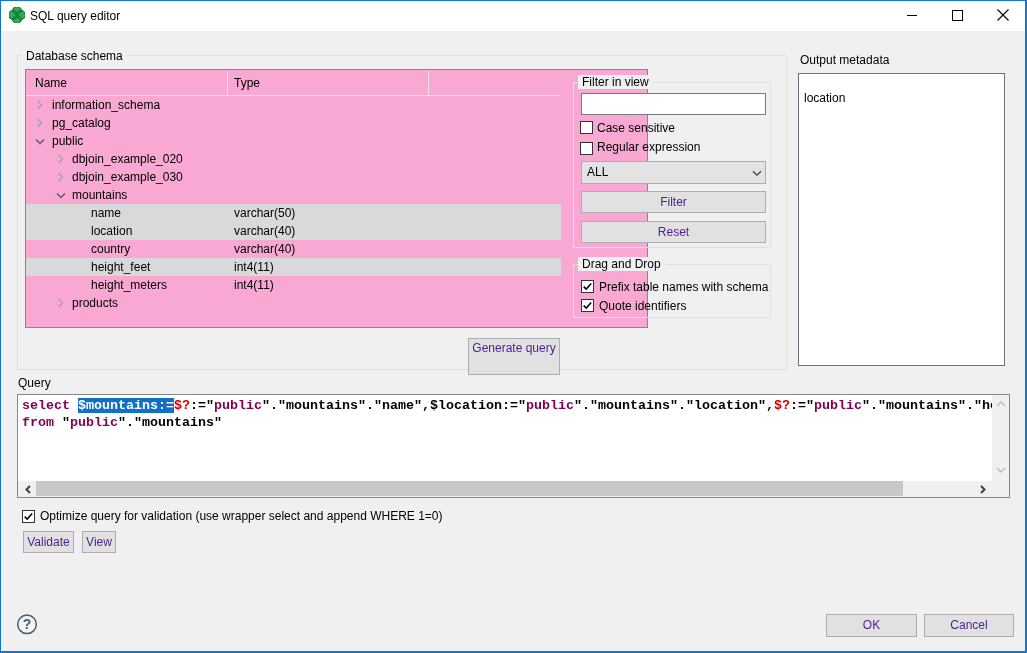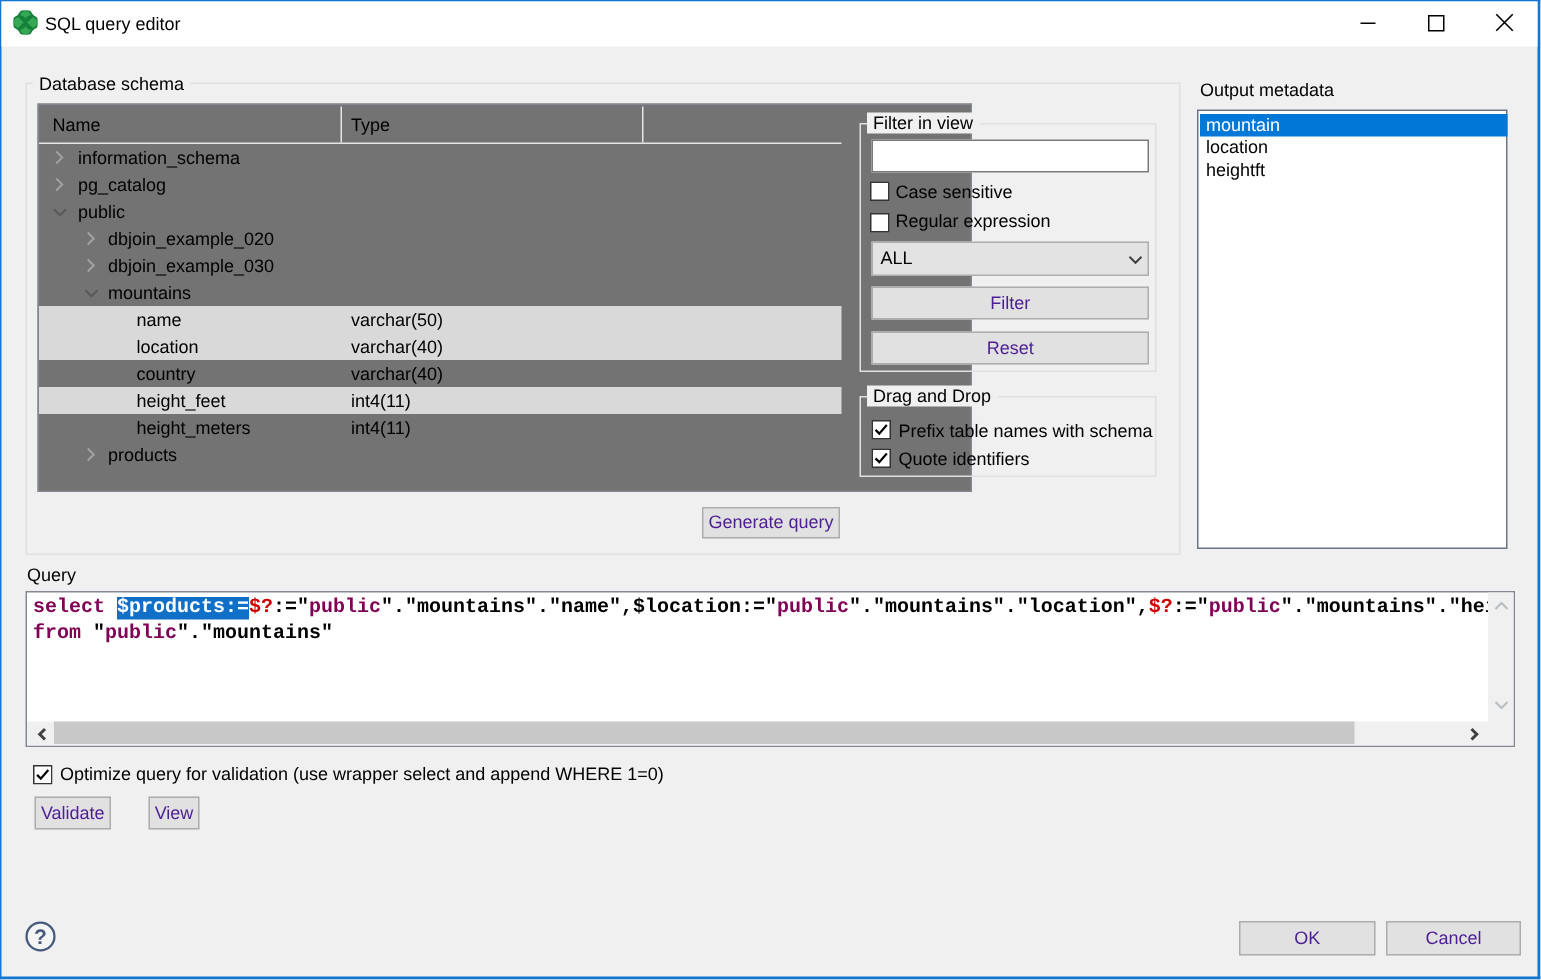--- a/index.html
+++ b/index.html
@@ -11,21 +11,21 @@
 .b-left{left:0;top:0;width:1px;height:653px;background:#1177d1;}
 .b-right{left:1025px;top:0;width:2px;height:653px;background:#1177d1;}
 .b-bottom{left:0;top:651px;width:1027px;height:2px;background:#1177d1;}
 
 .titlebar{left:1px;top:1px;width:1024px;height:30px;background:#ffffff;}
 .title-text{left:30px;top:1px;height:30px;line-height:30px;}
 
 .group{border:1px solid #e0e0e0;}
 .glabel{background:#f0f0f0;padding:0 4px;height:14px;line-height:14px;}
 
-.tree{left:25px;top:69px;width:623px;height:259px;background:#737373;border:1px solid #828790;}
+.tree{left:25px;top:69px;width:623px;height:259px;background:#f9a8d4;border:1px solid #828790;}
 .th-sep{position:absolute;top:1px;width:1px;height:24px;background:#e5e5e5;}
 .trow{position:absolute;left:0;width:535px;height:18px;line-height:18px;}
 .trow .nm{position:absolute;top:0;}
 .trow .tp{position:absolute;left:208px;top:0;}
 .gray{background:#d9d9d9;}
 
 .btn{background:#e1e1e1;border:1px solid #adadad;text-align:center;color:#4c1d95;}
 
 .input{background:#fff;border:1px solid #7a7a7a;}
 .cb{position:absolute;width:13px;height:13px;}
@@ -140,21 +140,21 @@
       </div>
       <div class="trow" style="top:224px;">
         <svg style="position:absolute;left:31px;top:4px" width="7" height="10" viewBox="0 0 7 10">
           <path d="M1.5 1 L5.5 5 L1.5 9" fill="none" stroke="#a2a2a2" stroke-width="1.3"></path>
         </svg>
         <span class="nm" style="left:46px">products</span>
       </div>
     </div>
 </div>
 
-<div class="abs btn" style="left:468px;top:338px;width:92px;height:21px;line-height:19px;">Generate query</div>
+<div class="abs btn" style="left:468px;top:338px;width:92px;height:37px;line-height:19px;">Generate query</div>
 
 <div class="abs group" style="left:573px;top:82px;width:198px;height:166px;"></div>
 <div class="abs glabel" style="left:578px;top:75px;">Filter in view</div>
 <div class="abs input" style="left:581px;top:93px;width:185px;height:22px;"></div>
 <div class="abs cb" id="cb-case" style="left:580px;top:121px;"><svg width="13" height="13" viewBox="0 0 13 13">
       <rect x="0.5" y="0.5" width="12" height="12" fill="#fff" stroke="#333333" stroke-width="1"></rect>
     </svg></div>
 <div class="abs cblabel" style="left:597px;top:121px;text-align:right;">Case sensitive</div>
 <div class="abs cb" id="cb-regex" style="left:580px;top:142px;"><svg width="13" height="13" viewBox="0 0 13 13">
       <rect x="0.5" y="0.5" width="12" height="12" fill="#fff" stroke="#333333" stroke-width="1"></rect>
@@ -175,28 +175,26 @@
     </svg></div>
 <div class="abs cblabel" style="left:599px;top:280px;">Prefix table names with schema</div>
 <div class="abs cb" id="cb-quote" style="left:581px;top:299px;"><svg width="13" height="13" viewBox="0 0 13 13">
       <rect x="0.5" y="0.5" width="12" height="12" fill="#fff" stroke="#333333" stroke-width="1"></rect>
       <path d="M2.7 6.6 L5.2 9.1 L10.2 3.4" fill="none" stroke="#000" stroke-width="1.5"></path>
     </svg></div>
 <div class="abs cblabel" style="left:599px;top:299px;">Quote identifiers</div>
 
 <div class="abs" style="left:800px;top:53px;height:14px;line-height:14px;">Output metadata</div>
 <div class="abs listbox">
-  <div class="lrow" style="top:2px;background:#0078d7;color:#fff;">mountain</div>
   <div class="lrow" style="top:17px;">location</div>
-  <div class="lrow" style="top:32px;">heightft</div>
 </div>
 
 <div class="abs" style="left:18px;top:377px;height:13px;line-height:13px;">Query</div>
 <div class="abs querybox">
-  <div class="code"><span class="k">select </span><span class="sel">$products:=</span><span class="r">$?</span>:="<span class="k">public</span>"."mountains"."name",$location:="<span class="k">public</span>"."mountains"."location",<span class="r">$?</span>:="<span class="k">public</span>"."mountains"."hei
+  <div class="code"><span class="k">select </span><span class="sel">$mountains:=</span><span class="r">$?</span>:="<span class="k">public</span>"."mountains"."name",$location:="<span class="k">public</span>"."mountains"."location",<span class="r">$?</span>:="<span class="k">public</span>"."mountains"."hei
 <span class="k">from </span>"<span class="k">public</span>"."mountains"</div>
 
   <div style="position:absolute;left:974px;top:0;width:17px;height:102px;background:#f0f0f0;">
     <svg style="position:absolute;left:4px;top:6px" width="10" height="6" viewBox="0 0 10 6">
         <path d="M1 5 L5 1 L9 5" fill="none" stroke="#b8bdc2" stroke-width="1.4"></path>
       </svg>
     <svg style="position:absolute;left:4px;top:72px" width="10" height="6" viewBox="0 0 10 6">
         <path d="M1 1 L5 5 L9 1" fill="none" stroke="#b8bdc2" stroke-width="1.4"></path>
       </svg>
   </div>
@@ -211,20 +209,20 @@
       </svg>
   </div>
 </div>
 
 <div class="abs cb" id="cb-opt" style="left:22px;top:510px;"><svg width="13" height="13" viewBox="0 0 13 13">
       <rect x="0.5" y="0.5" width="12" height="12" fill="#fff" stroke="#333333" stroke-width="1"></rect>
       <path d="M2.7 6.6 L5.2 9.1 L10.2 3.4" fill="none" stroke="#000" stroke-width="1.5"></path>
     </svg></div>
 <div class="abs cblabel" style="left:40px;top:509px;">Optimize query for validation (use wrapper select and append WHERE 1=0)</div>
 <div class="abs btn" style="left:23px;top:531px;width:51px;height:22px;line-height:20px;">Validate</div>
-<div class="abs btn" style="left:82px;top:531px;width:34px;height:22px;line-height:20px;margin-left:17px;">View</div>
+<div class="abs btn" style="left:82px;top:531px;width:34px;height:22px;line-height:20px;">View</div>
 
 <svg class="abs" style="left:16px;top:614px" width="22" height="22" viewBox="0 0 22 22">
   <circle cx="11" cy="10.3" r="9.3" fill="#f4f4f4" stroke="#44597c" stroke-width="1.5"></circle>
   <text x="11" y="15" text-anchor="middle" font-family="Liberation Sans" font-size="14" font-weight="bold" fill="#44597c">?</text>
 </svg>
 <div class="abs btn" style="left:826px;top:614px;width:91px;height:23px;line-height:21px;">OK</div>
 <div class="abs btn" style="left:924px;top:614px;width:90px;height:23px;line-height:21px;">Cancel</div>
 
 </body></html>

